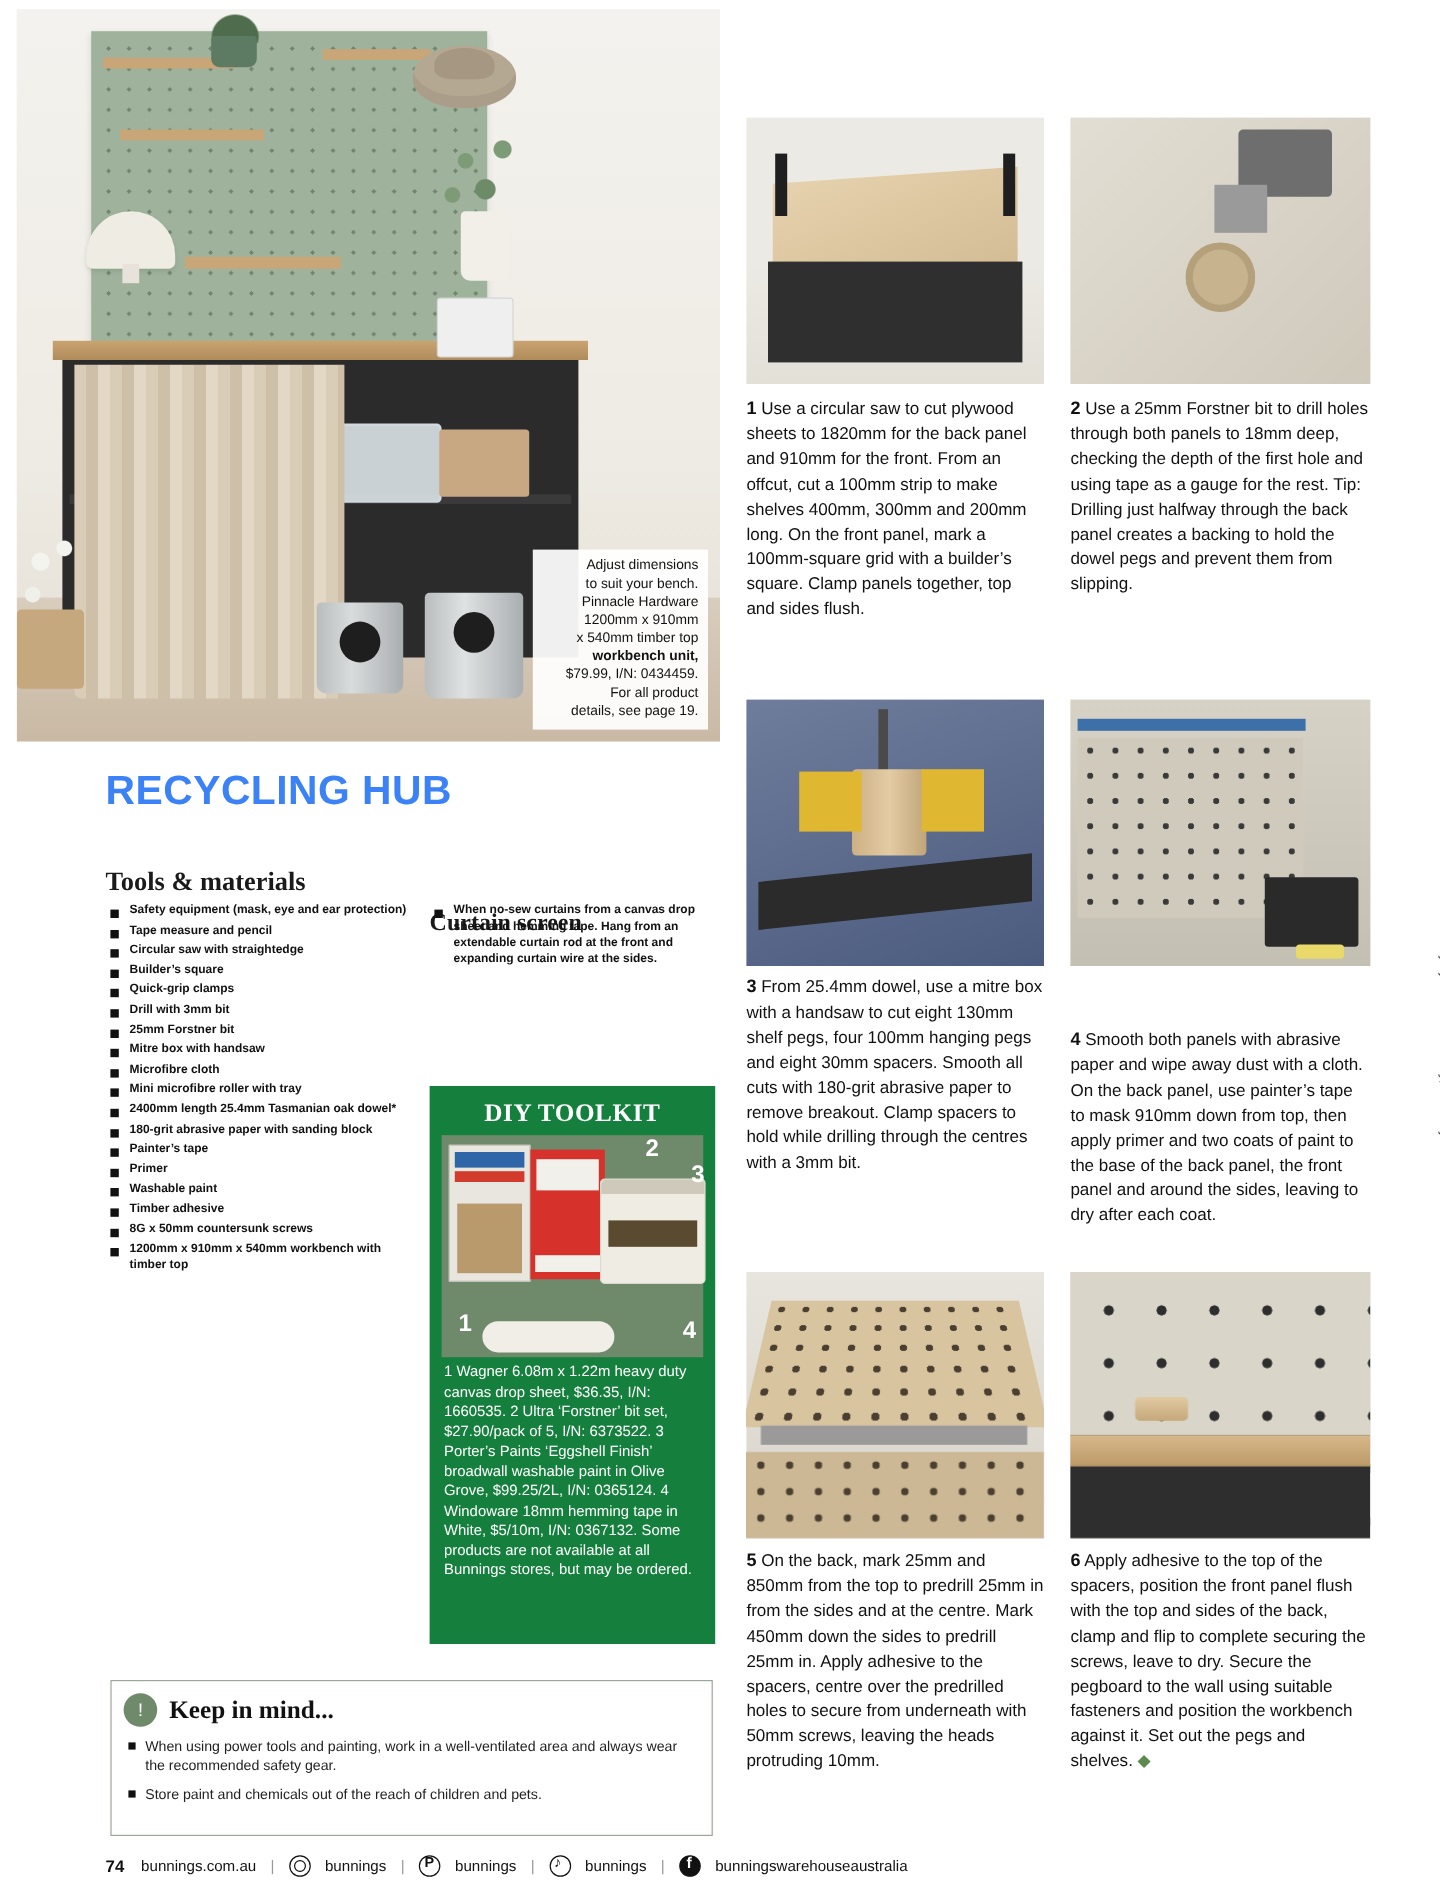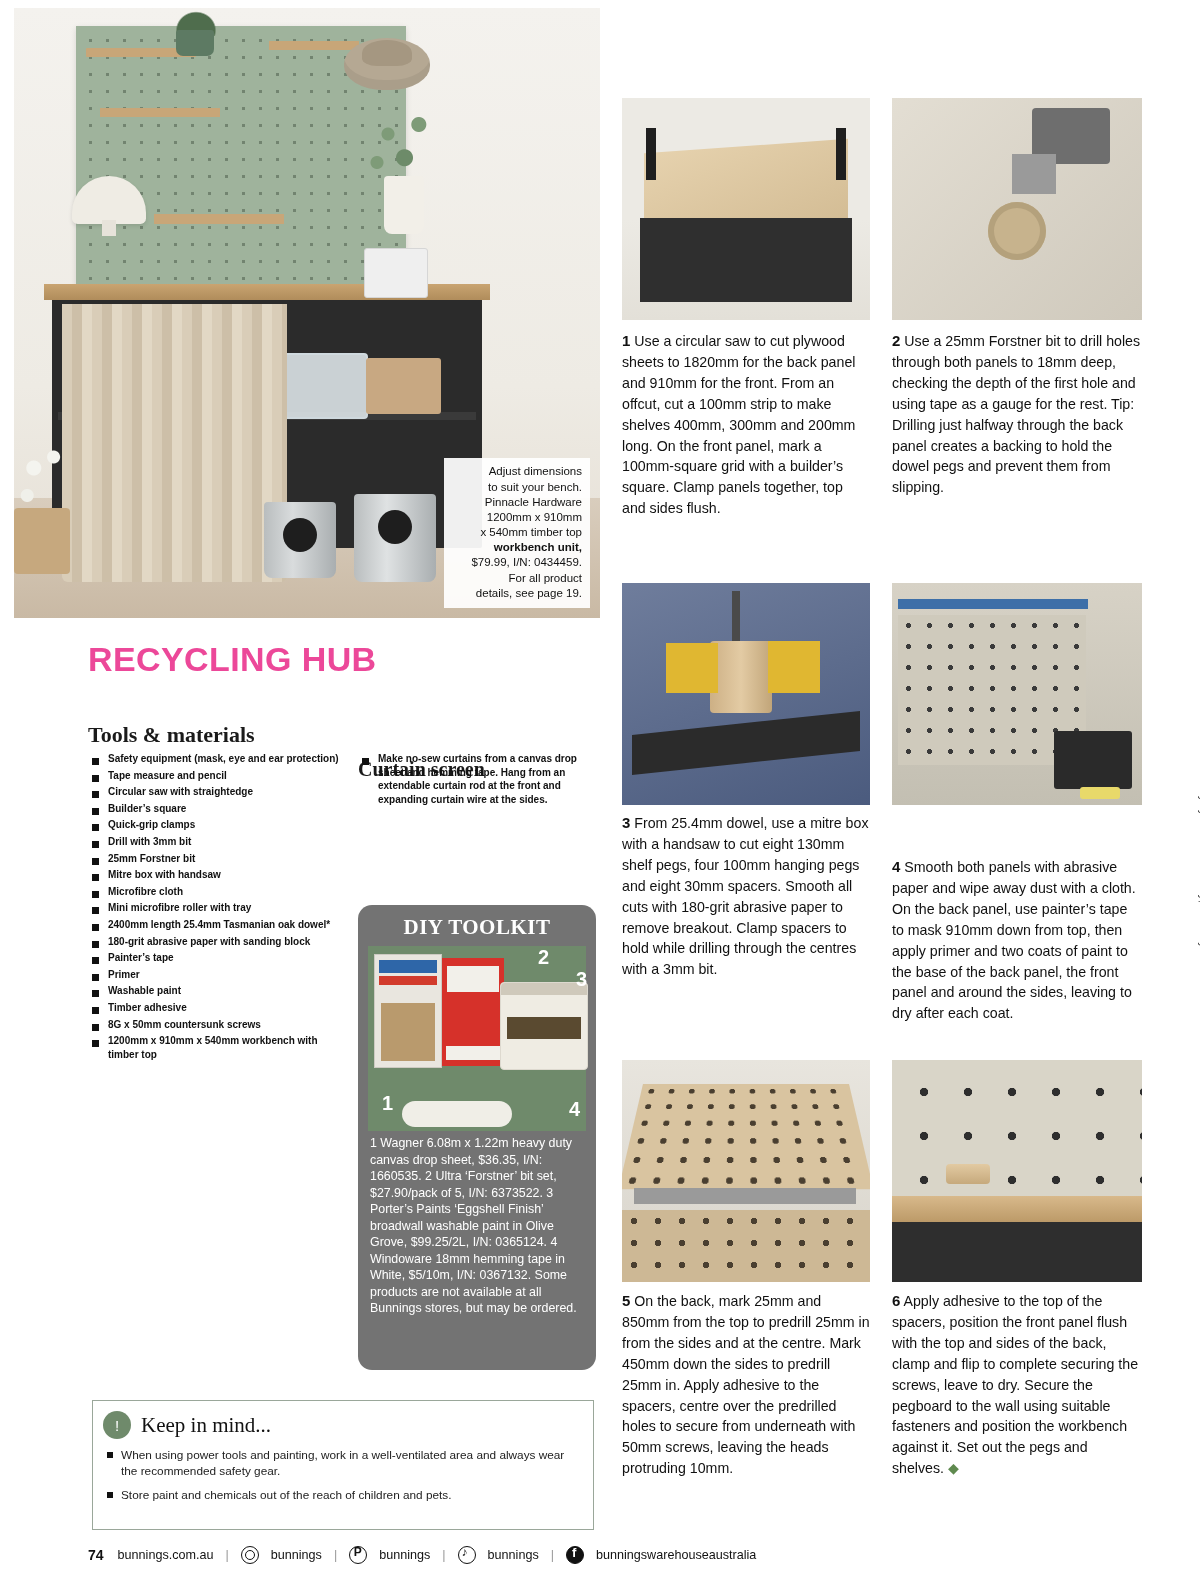--- a/index.html
+++ b/index.html
@@ -62,21 +62,21 @@
   .callout{
     position:absolute;right:10px;bottom:10px;width:130px;
     background:rgba(255,255,255,.93);
     padding:6px 8px 7px 8px;
     font-size:11.5px;line-height:1.32;color:#111;text-align:right;
   }
 
   
   .title{
     position:absolute;left:88px;top:640px;
-    font-size:34px;font-weight:bold;letter-spacing:.4px;color:#ec4899;
+    font-size:34px;font-weight:bold;letter-spacing:.4px;color:#3b82f6;
   }
   .subtitle{
     position:absolute;left:88px;top:678px;font-size:16.5px;color:#222;
   }
   .colHeadA{position:absolute;left:88px;top:722px;font-family:"Liberation Serif",serif;font-size:22px;font-weight:bold;}
   .colHeadB{position:absolute;left:358px;top:722px;font-family:"Liberation Serif",serif;font-size:20px;font-weight:bold;margin-top:36px;}
 
   ul.bullets{list-style:none;margin:0;padding:0;}
   ul.bullets li{
     position:relative;padding-left:16px;margin-bottom:3px;
@@ -85,21 +85,21 @@
   ul.bullets li:before{
     content:"";position:absolute;left:0;top:6px;width:7px;height:7px;background:#111;
   }
   .toolsList{position:absolute;left:92px;top:752px;width:250px;}
   .curtainList{position:absolute;left:362px;top:752px;width:232px;}
   .curtainList li{font-size:13.3px;line-height:1.42;}
 
   
   .toolkit{
     position:absolute;left:358px;top:905px;width:238px;height:465px;
-    background:#737373;color:#fff;border-radius:14px;
+    background:#15803d;color:#fff;
   }
   .toolkit h3{
     margin:0;padding:10px 0 4px 0;text-align:center;
     font-family:"Liberation Serif",serif;font-size:21px;font-weight:bold;letter-spacing:.5px;
   }
   .tkimg{position:relative;margin:2px 10px 0 10px;height:185px;background:#6f8a6b;}
   .tk-box{position:absolute;left:6px;top:8px;width:66px;height:112px;background:#e9e6df;border:1px solid #cdcac2;}
   .tk-box .bar{position:absolute;left:4px;top:5px;right:4px;height:13px;background:#2e66a8;}
   .tk-box .bar2{position:absolute;left:4px;top:21px;right:4px;height:9px;background:#d23b2c;}
   .tk-box .pic{position:absolute;left:6px;bottom:6px;right:6px;height:58px;background:#b99a6d;}
@@ -119,21 +119,21 @@
     padding:4px 12px 0 12px;font-size:12.4px;line-height:1.33;
   }
 
   
   .keep{
     position:absolute;left:92px;top:1400px;width:500px;height:128px;
     border:1px solid #9aa79a;background:#fff;
   }
   .keep .kh{
     position:absolute;left:48px;top:12px;font-family:"Liberation Serif",serif;
-    font-size:21px;font-weight:normal;color:#111;
+    font-size:21px;font-weight:bold;color:#111;
   }
   .keep .kicon{
     position:absolute;left:10px;top:10px;width:28px;height:28px;border-radius:50%;
     background:#6f8a6b;color:#fff;display:flex;align-items:center;justify-content:center;font-size:15px;
   }
   .keep ul{list-style:none;margin:0;padding:46px 12px 0 14px;}
   .keep li{position:relative;padding-left:14px;font-size:11.8px;line-height:1.38;margin-bottom:7px;color:#222;}
   .keep li:before{content:"";position:absolute;left:0;top:5px;width:6px;height:6px;background:#111;}
 
   
@@ -263,21 +263,21 @@
     <li>180-grit abrasive paper with sanding block</li>
     <li>Painter’s tape</li>
     <li>Primer</li>
     <li>Washable paint</li>
     <li>Timber adhesive</li>
     <li>8G x 50mm countersunk screws</li>
     <li>1200mm x 910mm x 540mm workbench with timber top</li>
   </ul>
 
   <ul class="bullets curtainList">
-    <li>Make no-sew curtains from a canvas drop sheet and hemming tape. Hang from an extendable curtain rod at the front and expanding curtain wire at the sides.</li>
+    <li>When no-sew curtains from a canvas drop sheet and hemming tape. Hang from an extendable curtain rod at the front and expanding curtain wire at the sides.</li>
   </ul>
 
   <div class="toolkit">
     <h3>DIY TOOLKIT</h3>
     <div class="tkimg">
       <div class="tk-box">
         <div class="bar"></div>
           <div class="bar2"></div>
           <div class="pic"></div>
       </div>

